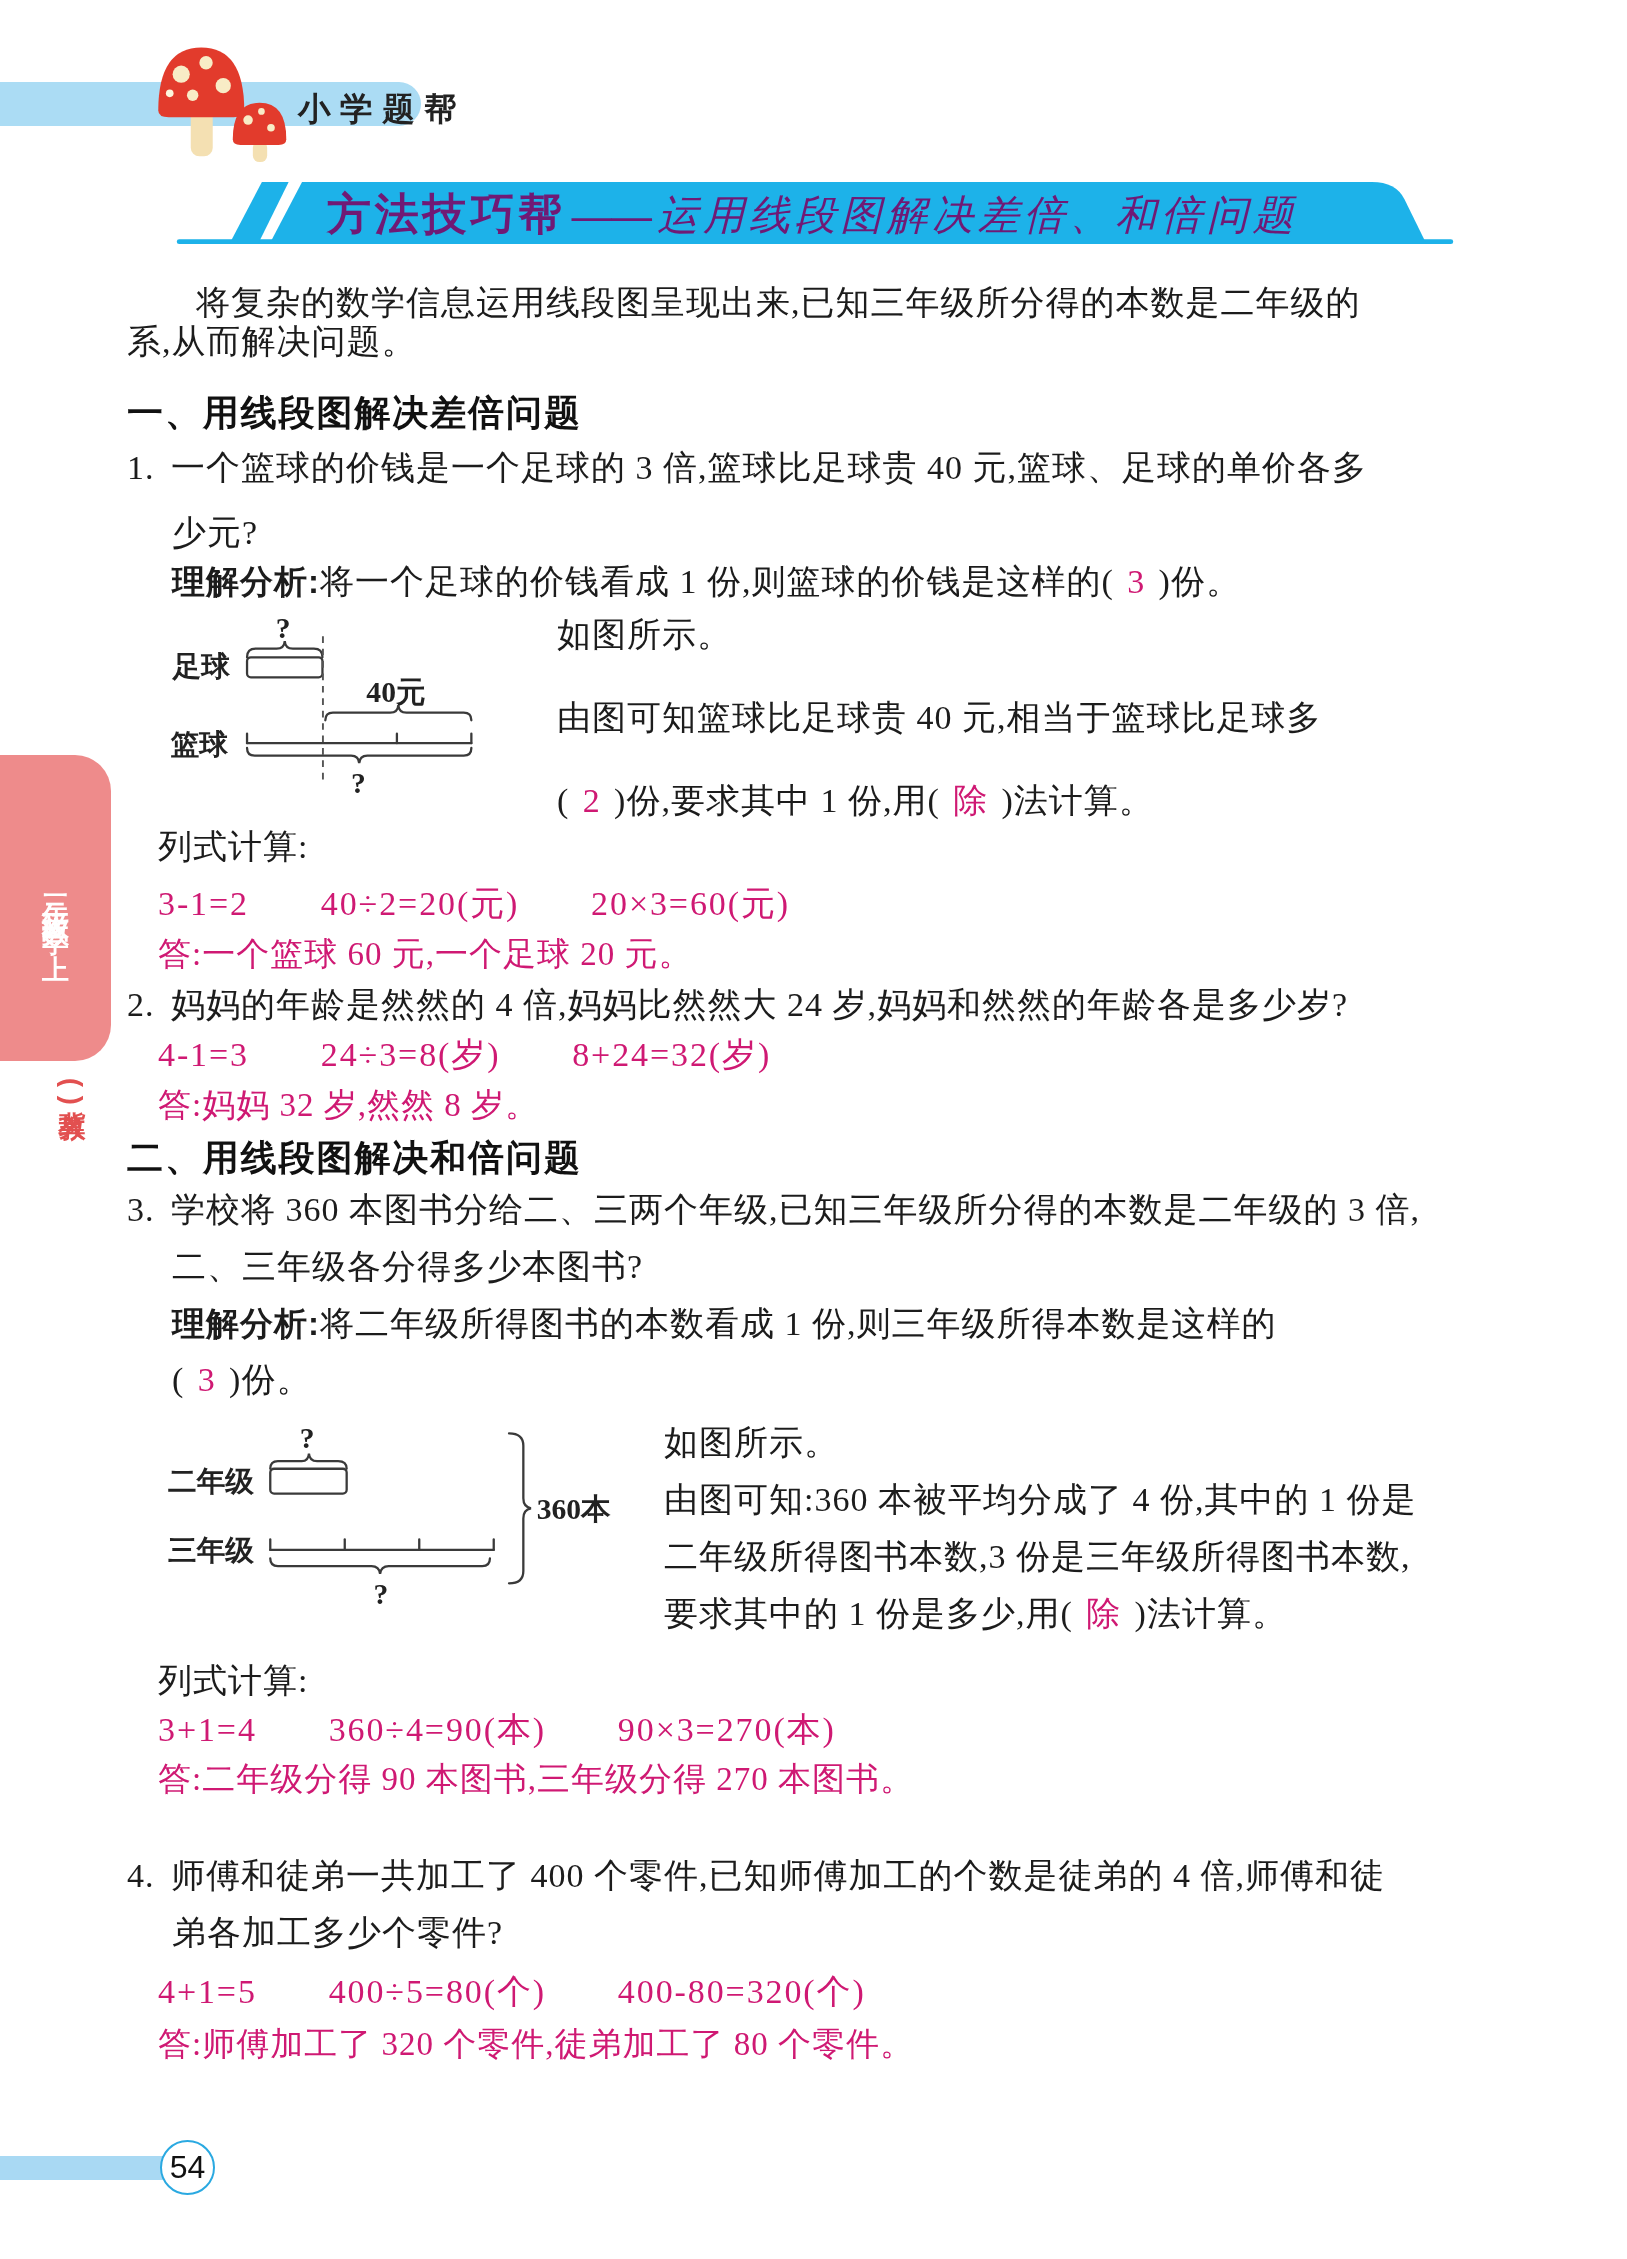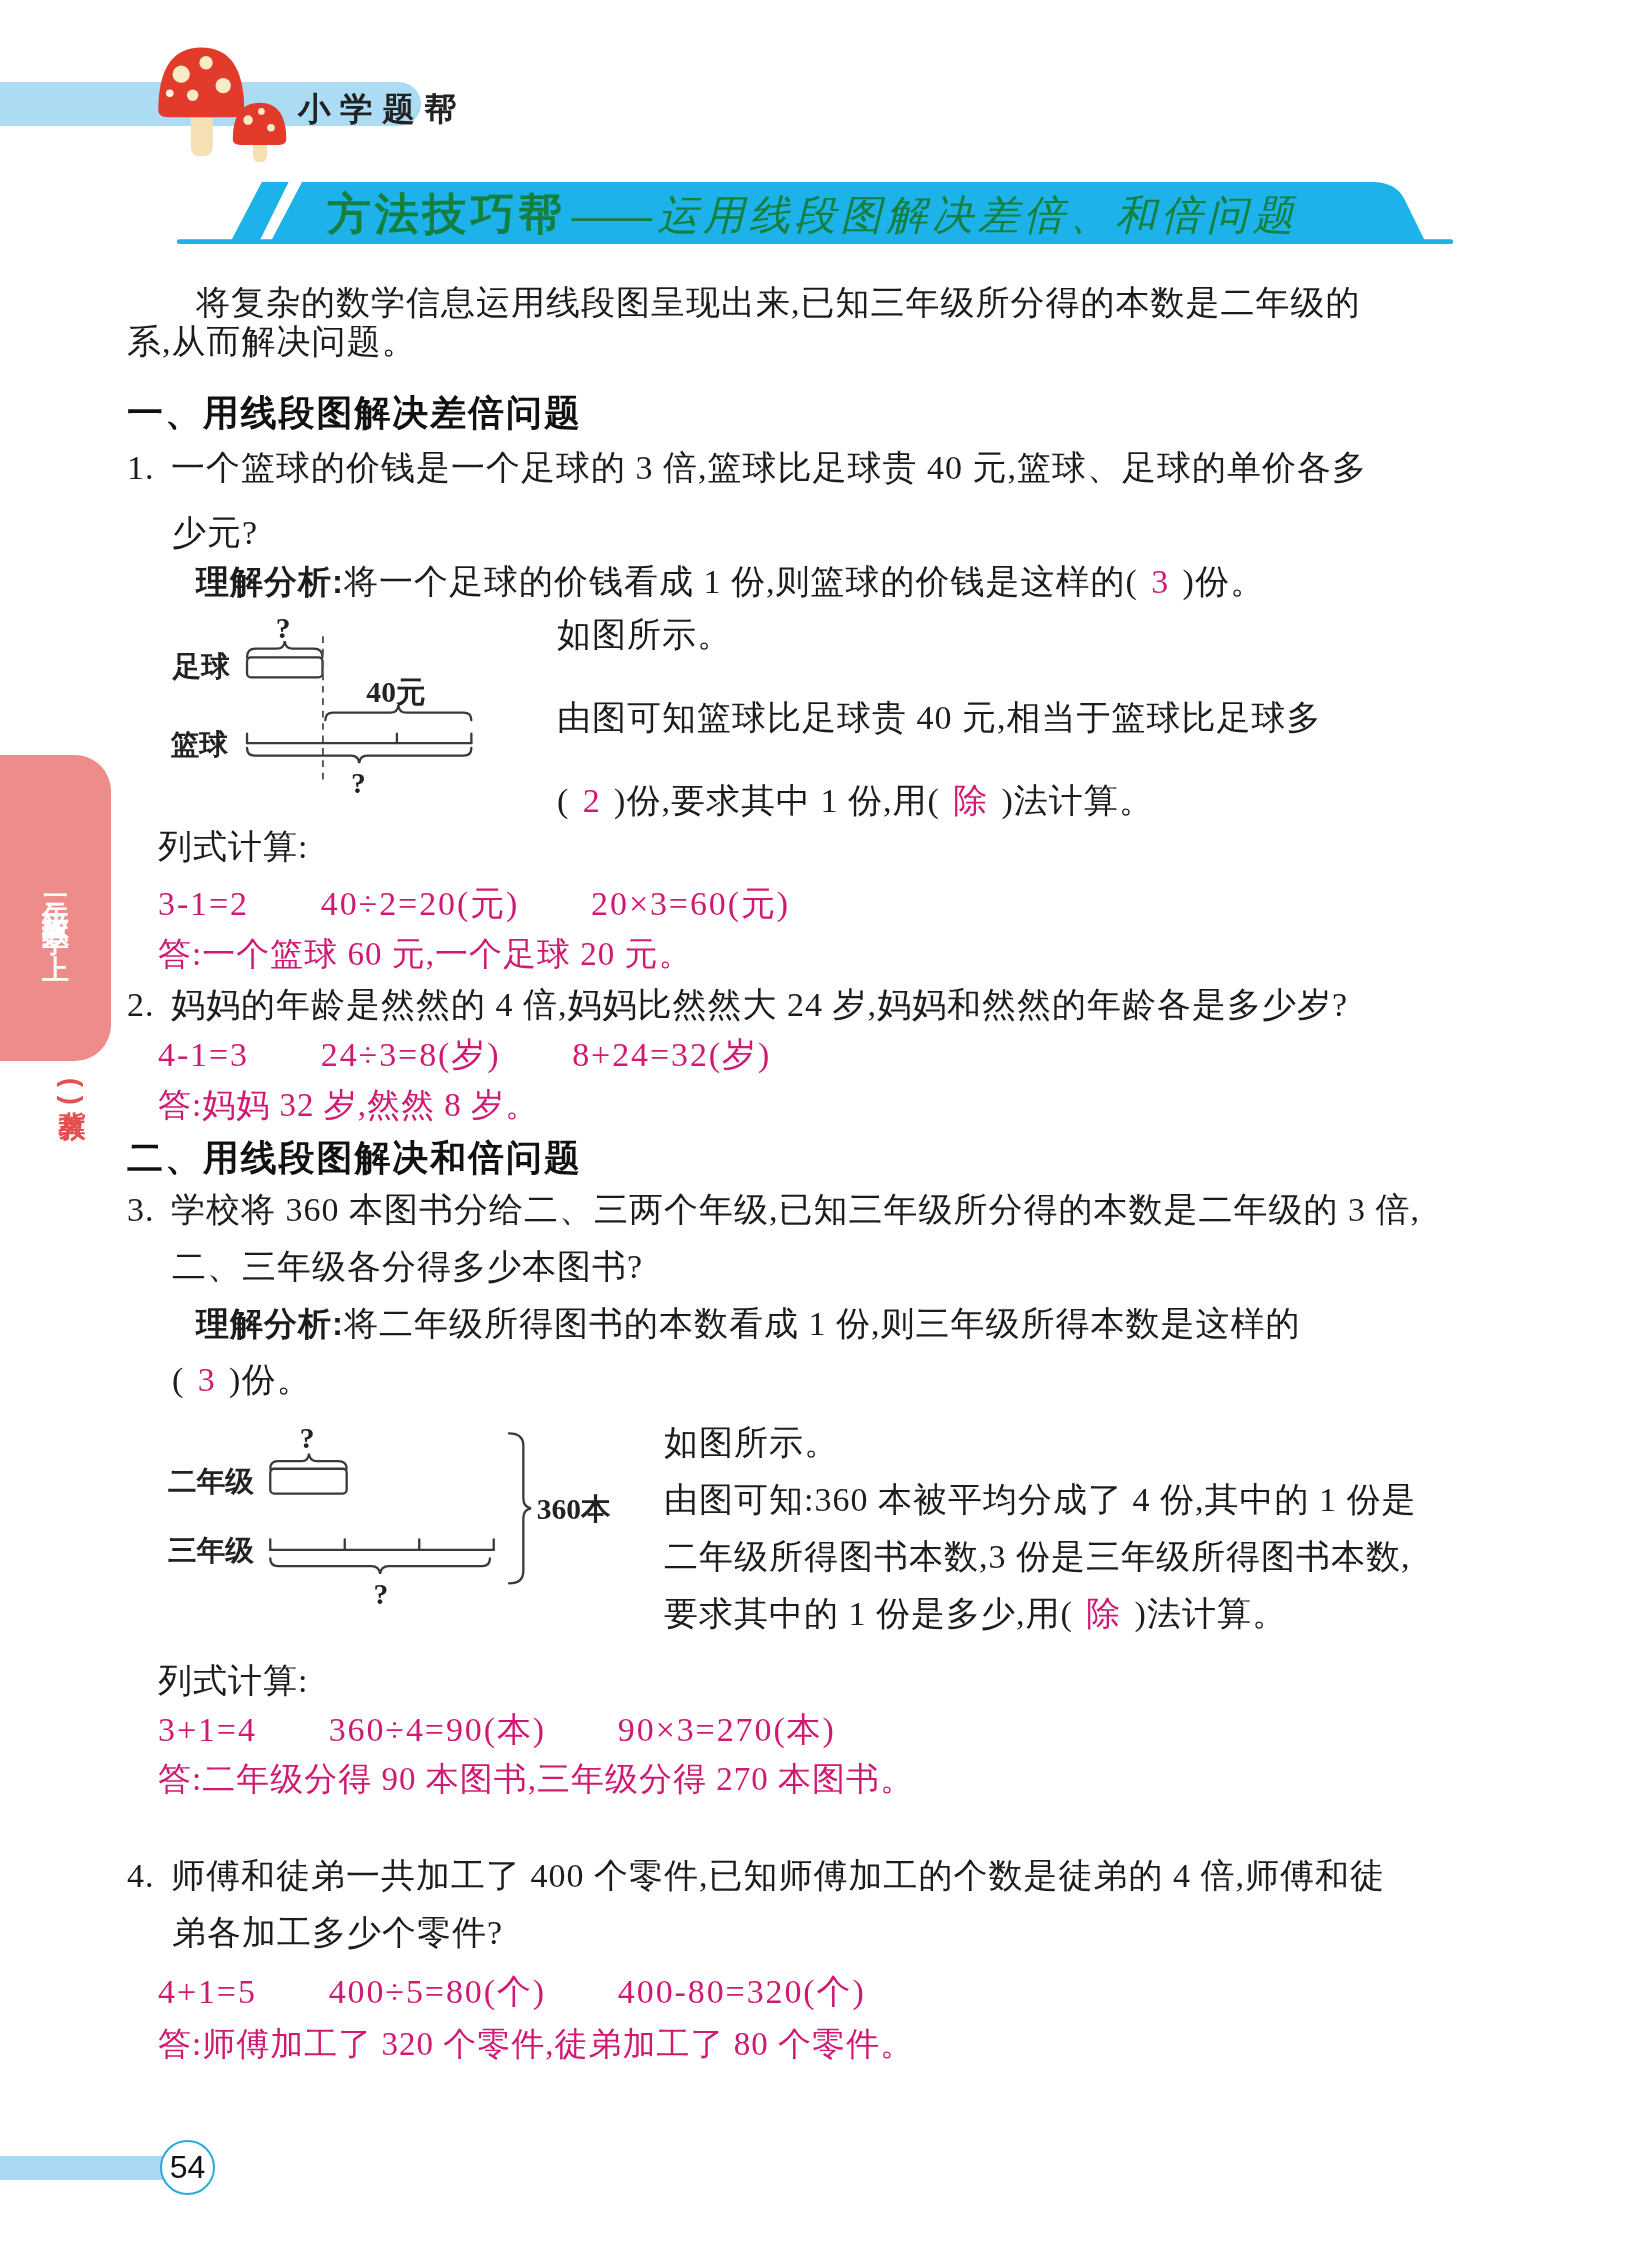--- a/index.html
+++ b/index.html
@@ -5,33 +5,33 @@
   * { margin:0; padding:0; box-sizing:border-box; }
   html,body { background:#ffffff; }
   .page {
     position:relative; width:1628px; height:2260px; background:#ffffff;
     font-family:"Liberation Serif", serif; color:#1c1c1c; overflow:hidden;
   }
   .abs { position:absolute; white-space:nowrap; }
   .body-text { font-size:34px; letter-spacing:1px; }
   .heading { font-family:"Liberation Sans", sans-serif; font-weight:bold; font-size:36px; letter-spacing:1.9px; color:#111; }
   .qnum { display:inline-block; width:44px; font-size:34px; }
-  .bold-label { font-family:"Liberation Sans", sans-serif; font-weight:bold; font-size:33px;margin-left:24px; }
+  .bold-label { font-family:"Liberation Sans", sans-serif; font-weight:bold; font-size:33px; }
   .blank { color:#cf1973; padding:0 13.4px; }
   .eq { font-size:34px; letter-spacing:1.9px; color:#cf1973; }
   .ansline { font-size:33px; letter-spacing:1px; color:#cf1973; }
   .figtext div { font-size:34px; letter-spacing:1px; }
 
   
   .logo-pill { left:0; top:82px; width:421px; height:44px; background:#abdcf4; border-radius:0 22px 22px 0; }
   .logo-text { left:298px; top:88px; font-family:"Liberation Sans", sans-serif; font-weight:bold;
                font-size:32.5px; letter-spacing:9.6px; color:#222; }
 
   
-  .banner-title { left:327px; top:185px; display:flex; align-items:baseline; color:#15803d; }
+  .banner-title { left:327px; top:185px; display:flex; align-items:baseline; color:#701a75; }
   .banner-title .t1 { font-family:"Liberation Sans", sans-serif; font-weight:bold; font-size:44px; letter-spacing:3.8px; }
   .banner-title .dash { font-size:40px; font-weight:bold; margin:0 5.7px; }
   .banner-title .t2 { font-style:italic; font-size:41px; letter-spacing:4.8px; }
 
   
   .side-tab { left:0; top:755px; width:111px; height:306px; background:#ee8b8b;
               border-radius:0 36px 36px 0; display:flex; align-items:center; justify-content:center; }
   .side-tab span { writing-mode:vertical-rl; font-family:"Liberation Sans", sans-serif; font-weight:bold;
                    font-size:27px; letter-spacing:8.6px; color:#fff; }
   .edition { left:54px; top:1078px; writing-mode:vertical-rl; font-family:"Liberation Sans", sans-serif;

